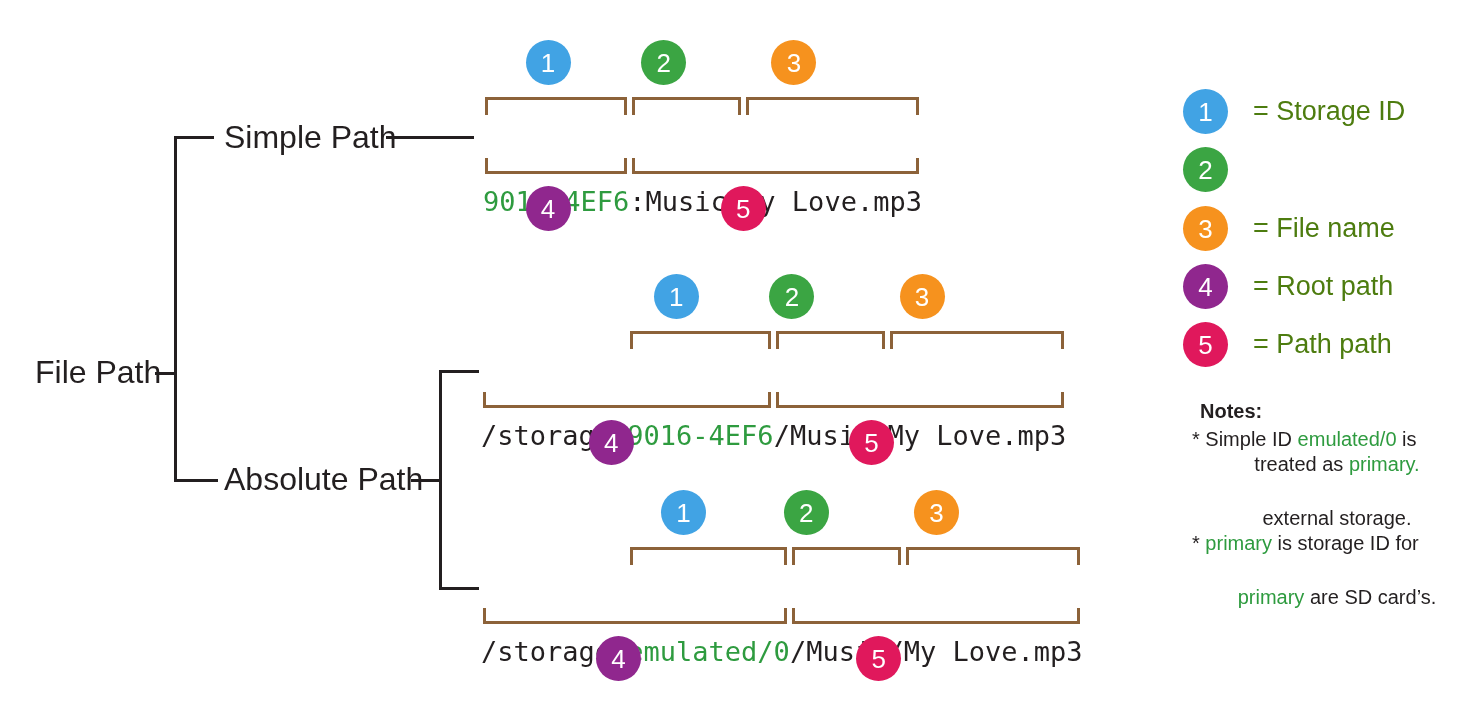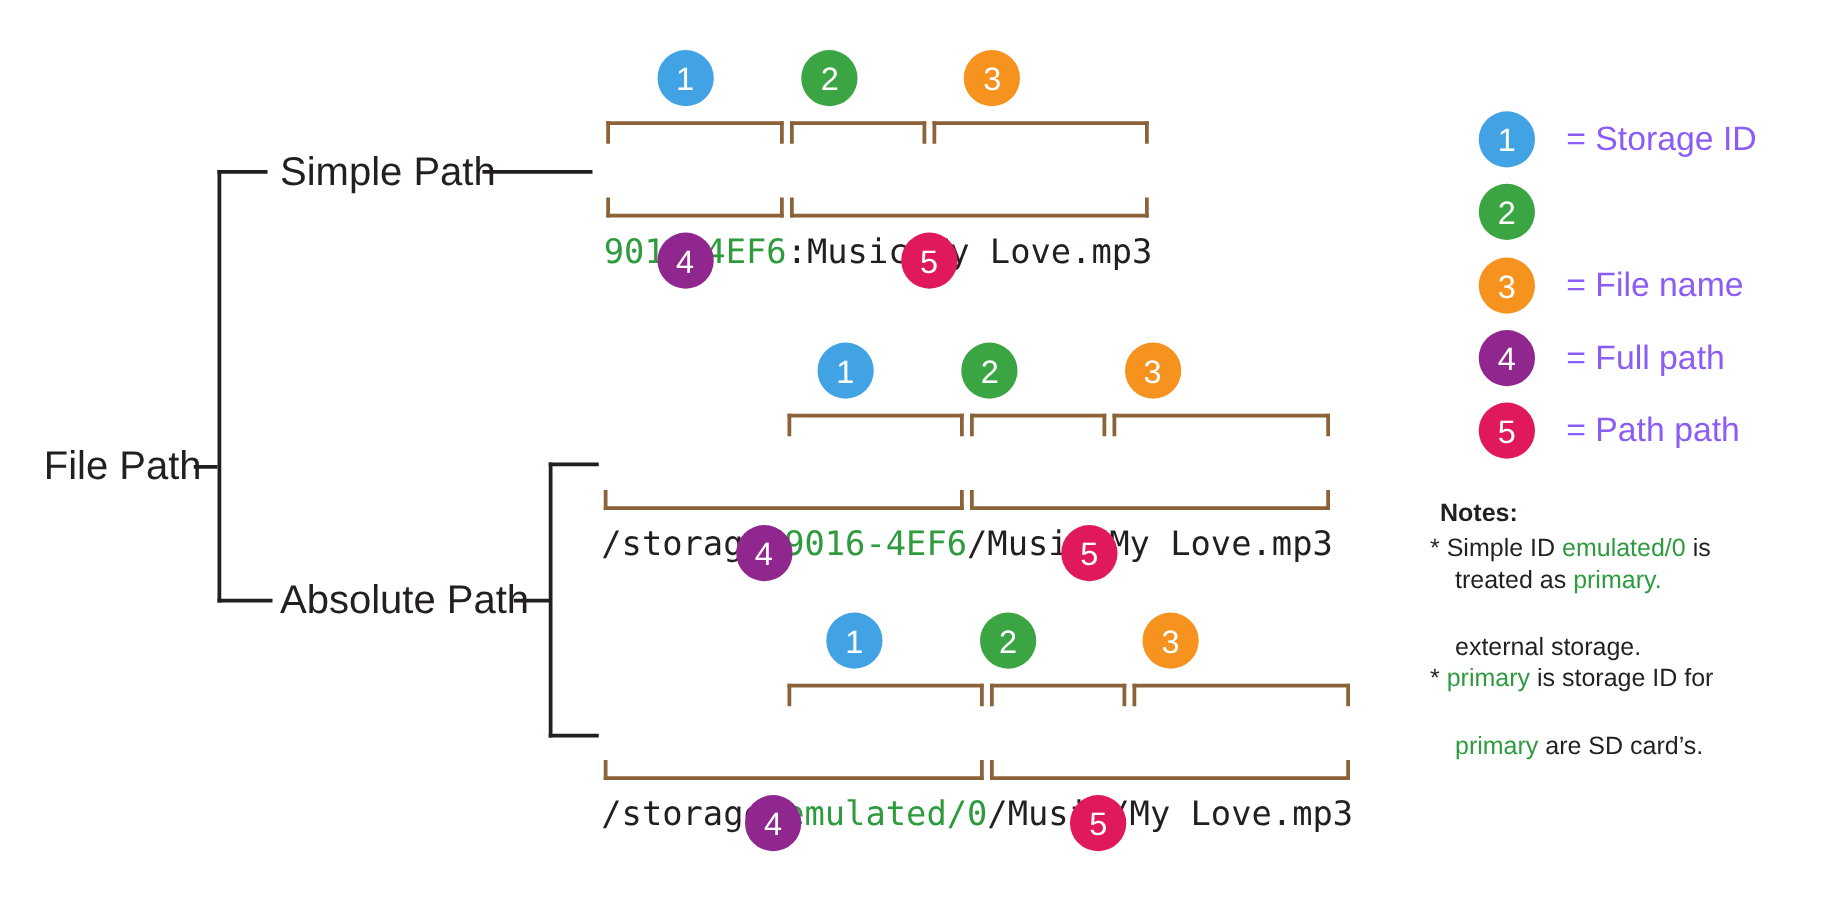--- a/index.html
+++ b/index.html
@@ -48,31 +48,31 @@
   .c-orange{background:#F6921E;}
   .c-purple{background:#90278E;}
   .c-pink{background:#E0185C;}
   
   .legend-item{
     position:absolute;left:1183px;
     display:flex;align-items:center;gap:25px;
   }
   .legend-label{
     font:27px/45px "Liberation Sans",sans-serif;
-    color:#8b5cf6;white-space:nowrap;
+    color:#4d7c0f;white-space:nowrap;
   }
   
   .notes{
-    position:absolute;left:1144px;top:399px;width:270px;
+    position:absolute;left:1192px;top:399px;width:270px;
     font:20px/25px "Liberation Sans",sans-serif;color:#231F20;
   }
   .notes-title{font-weight:bold;margin:0 0 3px 8px;}
   .note{margin-bottom:29px;}
   .note-line{white-space:nowrap;}
-  .note-cont{padding-left:20px;}
+  .note-cont{padding-left:20px;text-align:center;}
   .ng{color:#2E9B3F;}
 </style>
 </head>
 <body>
 
 <div class="canvas">
 
   <div class="tree-label" style="left:35px;top:356px;">File Path</div>
   <div class="tree-label" style="left:224px;top:121px;">Simple Path</div>
   <div class="tree-label" style="left:224px;top:463px;">Absolute Path</div>
@@ -149,21 +149,21 @@
   <div class="legend-item" style="top:206px;">
     <div class="badge c-orange">
         <span>3</span>
       </div>
     <div class="legend-label">= File name</div>
   </div>
   <div class="legend-item" style="top:264px;">
     <div class="badge c-purple">
         <span>4</span>
       </div>
-    <div class="legend-label">= Full path</div>
+    <div class="legend-label">= Root path</div>
   </div>
   <div class="legend-item" style="top:322px;">
     <div class="badge c-pink">
         <span>5</span>
       </div>
     <div class="legend-label">= Path path</div>
   </div>
 
   <div class="notes">
     <div class="notes-title">Notes:</div>

